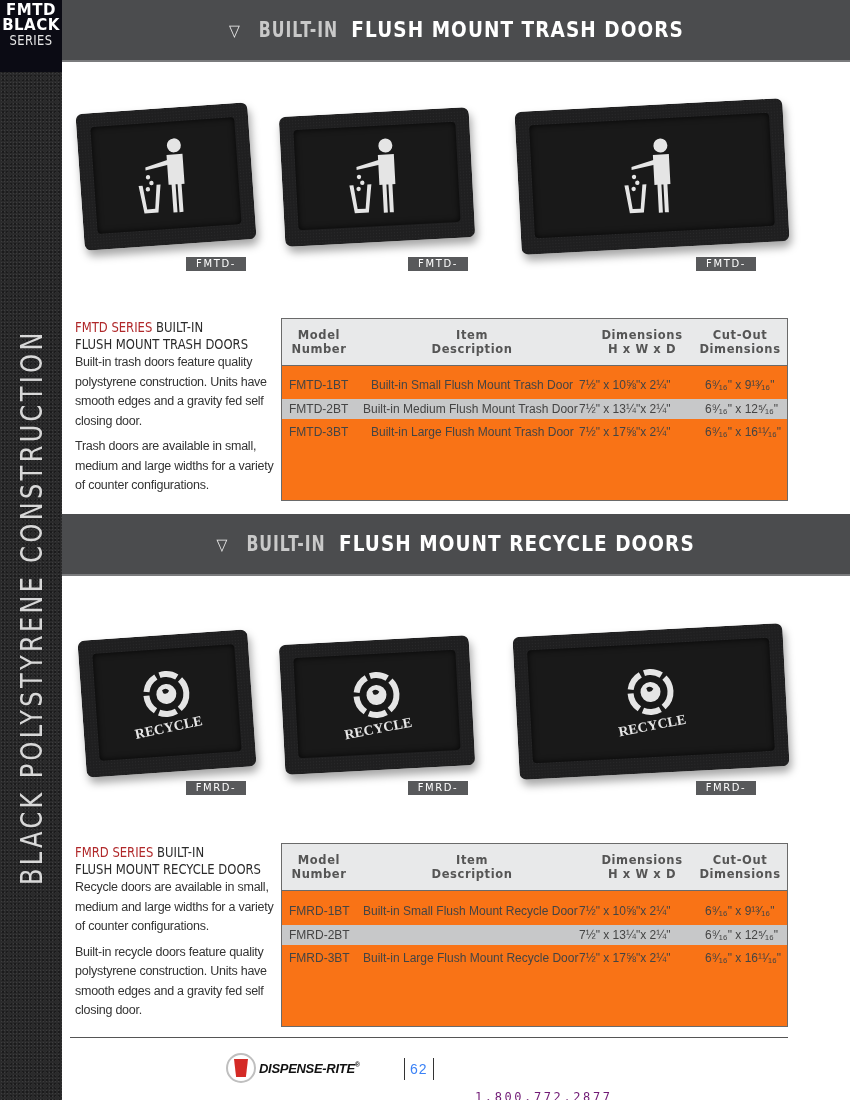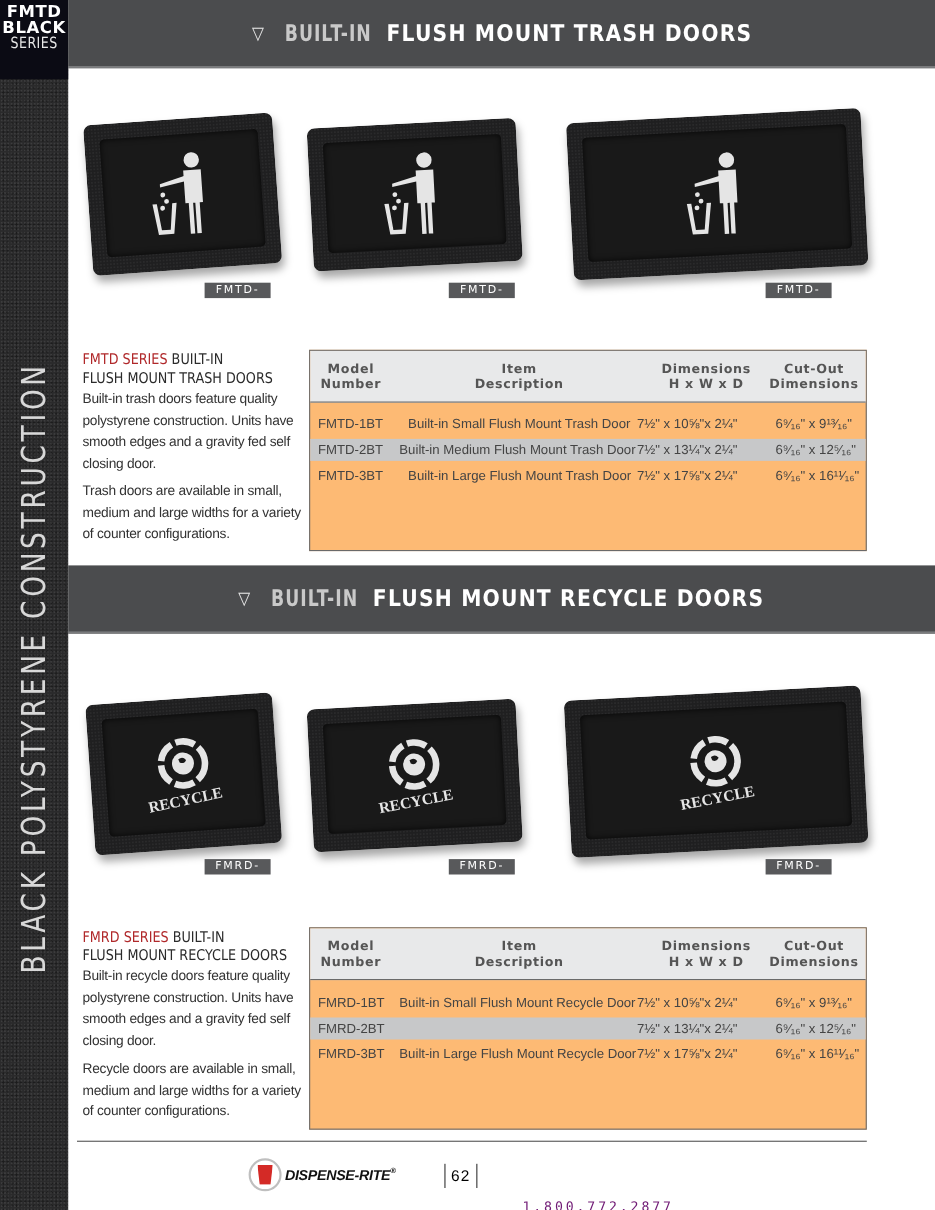--- a/index.html
+++ b/index.html
@@ -24,33 +24,33 @@
   .door{position:absolute;background:#1f1f20;border-radius:7px;box-shadow:2px 6px 8px rgba(0,0,0,0.35);
     background-image:radial-gradient(rgba(255,255,255,0.05) 1px,transparent 1px);background-size:3px 3px;}
   .door .inner{position:absolute;left:14px;top:14px;right:14px;bottom:16px;background:#191919;border-radius:4px;
     box-shadow:inset 0 0 6px rgba(0,0,0,0.8);display:flex;align-items:center;justify-content:center;}
   .label-tag{position:absolute;height:14px;background:#58595b;color:#fff;font-size:10px;line-height:14px;text-align:center;
     letter-spacing:1.6px;font-family:"DejaVu Sans",sans-serif;padding:0 4px;}
   .desc{position:absolute;left:75px;width:200px;color:#222;}
   .desc .head{font-family:"DejaVu Sans",sans-serif;font-size:13.5px;line-height:17px;transform:scaleX(0.86);transform-origin:0 0;width:240px;color:#2b2b2b;}
   .desc .head .red{color:#b0282a;}
   .desc p{margin:0 0 6px 0;font-size:12.5px;line-height:19.5px;color:#333;letter-spacing:-0.25px;}
-  .spec-table{position:absolute;left:281px;width:507px;border:1px solid #6a6a6a;box-sizing:border-box;background:#fdba74;}
+  .spec-table{position:absolute;left:281px;width:507px;border:1px solid #6a6a6a;box-sizing:border-box;background:#f97316;}
   .spec-table .hdr{height:46px;background:#e8e9ea;border-bottom:1px solid #6a6a6a;position:relative;}
   .spec-table .hdr div{position:absolute;top:9px;text-align:center;font-weight:bold;color:#555;font-size:11.5px;line-height:14px;letter-spacing:0.6px;font-family:"DejaVu Sans",sans-serif;}
   .spec-table .row{position:absolute;left:0;right:0;height:20px;font-size:12px;color:#444;line-height:20px;white-space:nowrap;}
   .spec-table .row.alt{background:#c7c8c9;}
   .spec-table .row span{position:absolute;}
   .footer-rule{position:absolute;left:70px;top:1037px;width:718px;height:1px;background:#555;}
   .logo{position:absolute;left:226px;top:1053px;display:flex;align-items:center;}
   .logo .cup{width:26px;height:26px;border-radius:50%;border:2px solid #bfbfbf;display:flex;align-items:center;justify-content:center;background:#fff;}
   .logo .cup span{display:block;width:14px;height:18px;background:#d42a26;clip-path:polygon(0 0,100% 0,85% 100%,15% 100%);}
   .logo .name{font-weight:bold;font-style:italic;font-size:13px;color:#111;margin-left:3px;letter-spacing:-0.3px;}
   .logo .reg{font-size:7px;vertical-align:top;}
-  .pageno{position:absolute;left:404px;top:1058px;height:22px;border-left:1px solid #333;border-right:1px solid #333;padding:0 5px;font-size:14px;line-height:22px;color:#000000;letter-spacing:1px;}
+  .pageno{position:absolute;left:404px;top:1058px;height:22px;border-left:1px solid #333;border-right:1px solid #333;padding:0 5px;font-size:14px;line-height:22px;color:#3b82f6;letter-spacing:1px;}
   .phone{position:absolute;left:475px;top:1062px;font-size:12px;color:#701a75;letter-spacing:2.6px;font-family:"DejaVu Sans Mono",monospace;margin-top:28px;}
 </style>
 </head>
 <body>
 
 <div class="sidebar"></div>
 <div class="series-tag">
   <span class="l1">FMTD</span>
   <span class="l2">BLACK</span>
   <span class="l3">SERIES</span>
@@ -190,22 +190,22 @@
   </div>
 </div>
 <div class="label-tag" style="left:696px;top:781px;width:52px;">FMRD-3BT</div>
 
 <div class="desc" style="top:844px;">
   <div class="head">
     <span class="red">FMRD SERIES</span>
     <span>BUILT-IN</span><br>
     <span>FLUSH MOUNT RECYCLE DOORS</span>
   </div>
+  <p>Recycle doors are available in small, medium and large widths for a variety of counter configurations.</p>
   <p>Built-in recycle doors feature quality polystyrene construction. Units have smooth edges and a gravity fed self closing door.</p>
-  <p>Recycle doors are available in small, medium and large widths for a variety of counter configurations.</p>
 </div>
 
 <div class="spec-table" style="top:843px;height:184px;">
   <div class="hdr">
     <div style="left:4px;width:66px;"><span>Model</span><br><span>Number</span></div>
     <div style="left:120px;width:140px;"><span>Item</span><br><span>Description</span></div>
     <div style="left:310px;width:100px;"><span>Dimensions</span><br><span>H x W x D</span></div>
     <div style="left:412px;width:92px;"><span>Cut-Out</span><br><span>Dimensions</span></div>
   </div>
   <div class="row" style="top:57px;">

